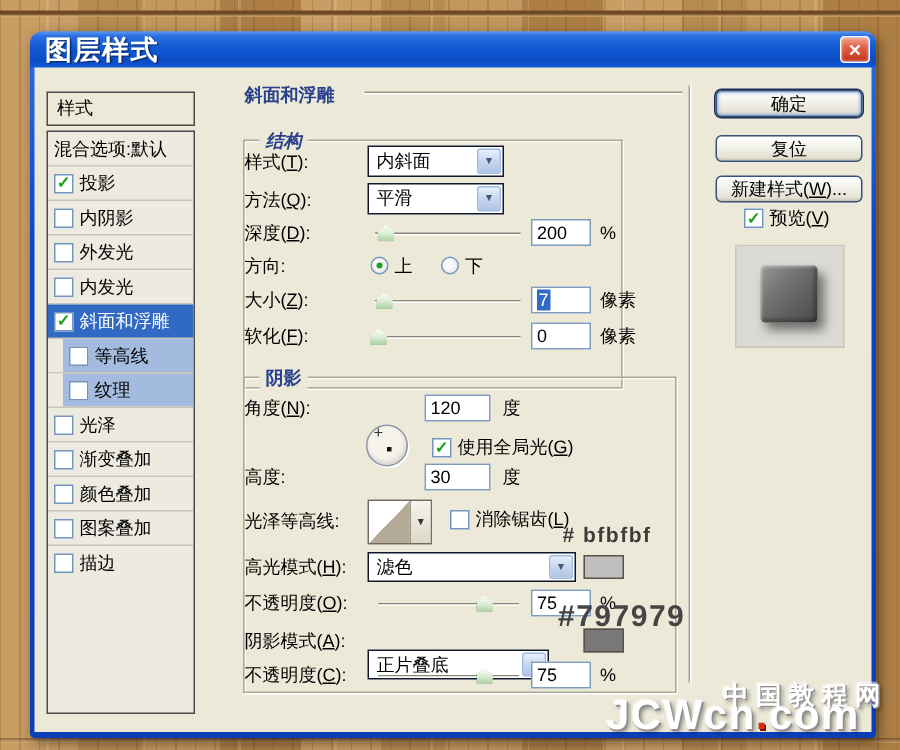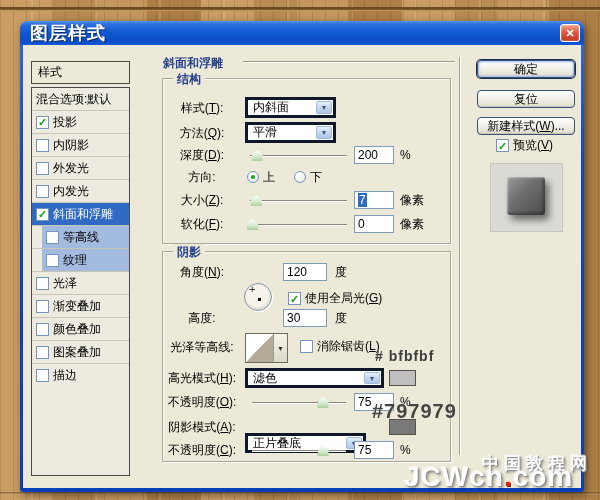--- a/index.html
+++ b/index.html
@@ -54,29 +54,29 @@
   .cb { width:13px; height:13px; min-width:13px; background:#fff;
     border:1px solid #7496BE; display:flex; align-items:center; justify-content:center; }
   .cb .chk { font-style:normal; color:#1BA11B; font-size:11px; font-weight:bold; line-height:10px; }
 
   
   .panel-title { position:absolute; left:140px; top:10px; color:#29418C; font-weight:bold; }
   .title-line { position:absolute; left:220px; top:16px; width:212px; height:2px;
     border-top:1px solid #99957F; border-bottom:1px solid #fff; }
   .fs { position:absolute; border:1px solid #ACA899;
     box-shadow:1px 1px 0 #fff, inset 1px 1px 0 rgba(255,255,255,.7); }
-  .fs1 { left:139px; top:33px; width:289px; height:166px; }
+  .fs1 { left:139px; top:48px; width:253px; height:166px;font-style:italic; }
   .fs2 { left:139px; top:206px; width:289px; height:211px; }
   .legend { position:absolute; top:-8px; left:10px; background:#ECE9D8; padding:0 4px;
     color:#29418C; font-weight:bold; }
 
-  .lbl { position:absolute; left:140px; width:78px; text-align:center; line-height:16px; }
+  .lbl { position:absolute; left:140px; width:78px; text-align:left; line-height:16px; }
   .unit { position:absolute; line-height:16px; }
 
-  .combo { position:absolute; height:21px; background:#fff; border:3px solid #0f172a;
+  .combo { position:absolute; height:21px; background:#fff; border:1px solid #0f172a;
     display:flex; align-items:center; }
   .combo .txt { flex:1; padding-left:5px; white-space:nowrap; overflow:hidden; }
   .combo .arrow { width:16px; align-self:stretch; margin:1px;
     background:linear-gradient(180deg,#E7F0FC,#C9D8F0 45%,#AFC5E7);
     border:1px solid #9EBADF; border-radius:2px; color:#44597A; font-size:7px;
     display:flex; align-items:center; justify-content:center; }
 
   .vbox { position:absolute; width:40px; height:18px; background:#fff;
     border:1px solid #7F9DB9; padding:1px 3px; line-height:14px; }
   .vbox .selhl { background:#316AC5; color:#fff; padding:0 1px; }

